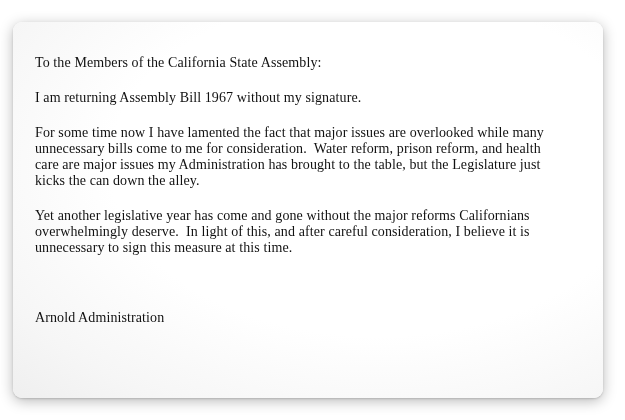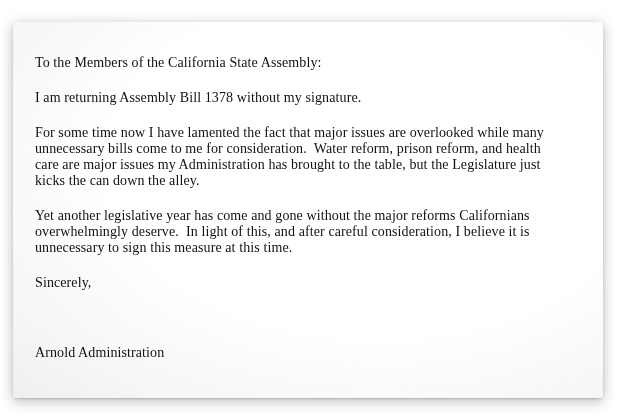--- a/index.html
+++ b/index.html
@@ -12,21 +12,21 @@
   .stage {
     position: relative;
     width: 625px; height: 420px;
     background: #ffffff;
   }
   .paper {
     position: absolute;
     left: 13px; top: 22px;
     width: 590px; height: 376px;
     background: radial-gradient(ellipse at 62% 38%, #ffffff 52%, #f6f6f6 82%, #efefef 100%);
-    border-radius: 2px;
+    border-radius: 9px;
     box-shadow:
       0 1px 2px rgba(0,0,0,0.15),
       0 3px 14px rgba(0,0,0,0.28);
   }
   .letter-body {
     position: absolute;
     left: 0; top: 0; right: 0; bottom: 0;
     padding: 33px 20px 20px 22px;
     color: #111111;
     font-size: 14px;
@@ -45,30 +45,29 @@
 </style>
 </head>
 <body>
 
 <div class="stage">
   <div class="paper">
     <div class="letter-body">
 
       <div class="letter-line-block">To the Members of the California State Assembly:</div>
 
-      <div class="letter-line-block">I am returning Assembly Bill 1378 without my signature.</div>
+      <div class="letter-line-block">I am returning Assembly Bill 1967 without my signature.</div>
 
       <div class="letter-line-block">For some time now I have lamented the fact that major issues are overlooked while many
 unnecessary bills come to me for consideration.  Water reform, prison reform, and health
 care are major issues my Administration has brought to the table, but the Legislature just
 kicks the can down the alley.</div>
 
       <div class="letter-line-block">Yet another legislative year has come and gone without the major reforms Californians
 overwhelmingly deserve.  In light of this, and after careful consideration, I believe it is
 unnecessary to sign this measure at this time.</div>
 
-      <div class="letter-line-block">Sincerely,</div>
 
       <div class="letter-line-block signature-name">Arnold Administration</div>
 
     </div>
   </div>
 </div>
 
 </body></html>

